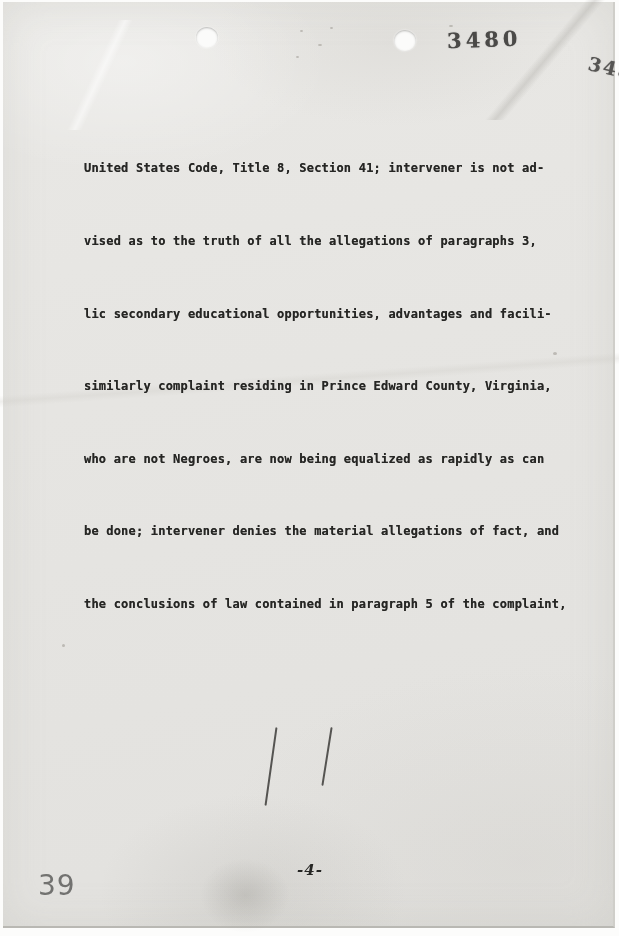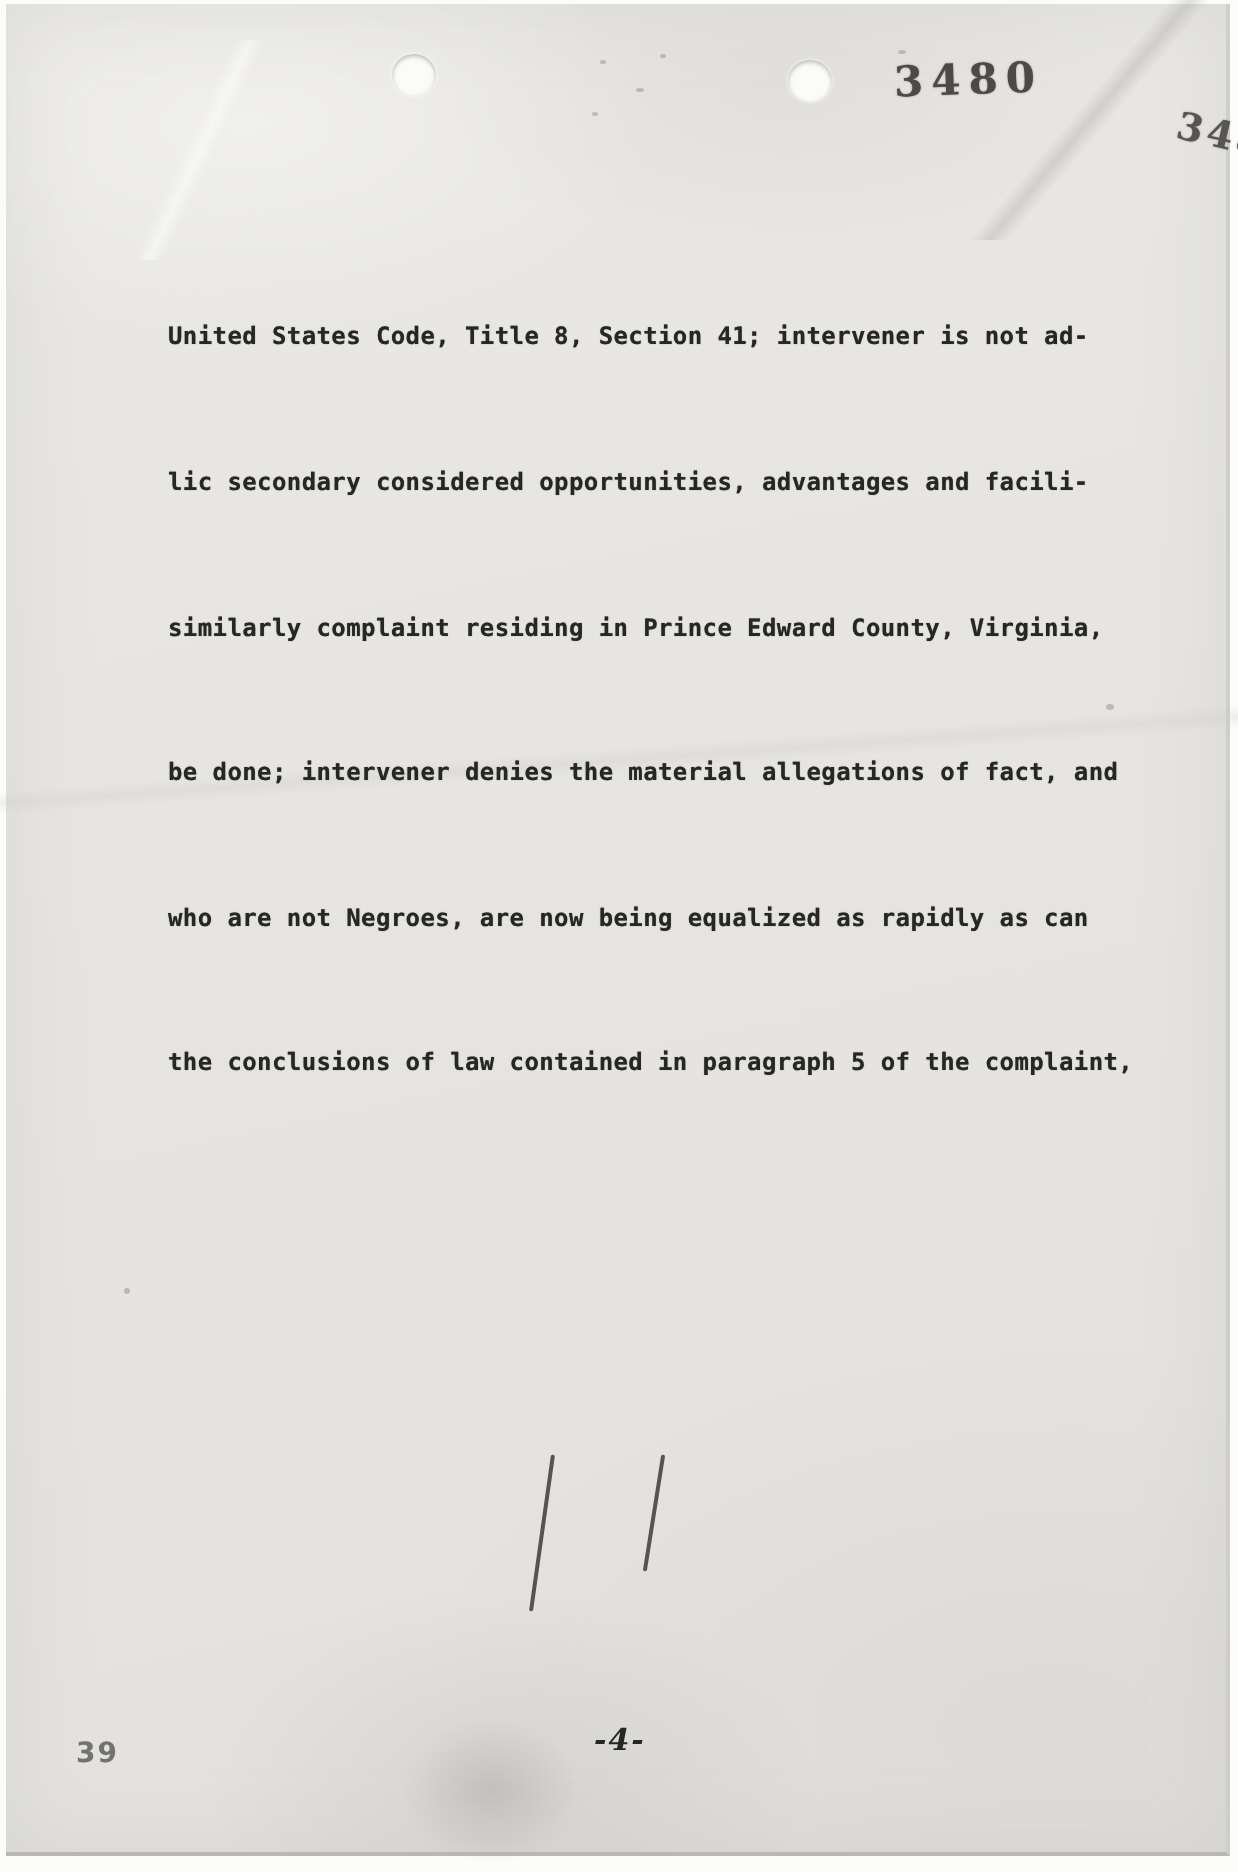--- a/index.html
+++ b/index.html
@@ -71,22 +71,22 @@
   .pen-stroke.s1 { left:270px; top:727px; height:79px; transform:rotate(8deg); }
   .pen-stroke.s2 { left:326px; top:727px; height:59px; transform:rotate(9deg); }
 
   .page-number {
     position:absolute; left:297px; top:861px;
     font-family:"DejaVu Serif", serif; font-style:italic; font-weight:bold;
     font-size:15px; color:#262624; letter-spacing:1px;
   }
   .corner-number {
     position:absolute; left:38px; top:869px;
-    font-family:"DejaVu Sans", sans-serif; font-size:14px;
-    color:#727270; letter-spacing:1px;font-weight:bold;
+    font-family:"DejaVu Sans", sans-serif; font-size:28px;
+    color:#727270; letter-spacing:1px;
   }
   .stain-blob {
     position:absolute; left:200px; top:858px; width:90px; height:75px;
     border-radius:50%;
     background:radial-gradient(ellipse at center, rgba(150,148,142,.30), rgba(0,0,0,0) 70%);
   }
 </style>
 </head>
 <body>
 
@@ -107,24 +107,25 @@
   <div class="speck" style="left:449px; top:25px; width:4px; height:2px;"></div>
   <div class="speck" style="left:62px; top:644px; width:3px; height:3px;"></div>
   <div class="speck" style="left:553px; top:352px; width:4px; height:3px;"></div>
   <div class="stain-blob"></div>
 
   <div class="folio-stamp">3480</div>
   <div class="edge-stamp">348</div>
 
   <div class="typed">
     <div class="typed-line">United States Code, Title 8, Section 41; intervener is not ad-</div>
-    <div class="typed-line">lic secondary considered opportunities, advantages and facili-</div>
+    <div class="typed-line">vised as to the truth of all the allegations of paragraphs 3,</div>
+    <div class="typed-line">lic secondary educational opportunities, advantages and facili-</div>
     <div class="typed-line">similarly complaint residing in Prince Edward County, Virginia,</div>
+    <div class="typed-line">who are not Negroes, are now being equalized as rapidly as can</div>
     <div class="typed-line">be done; intervener denies the material allegations of fact, and</div>
-    <div class="typed-line">who are not Negroes, are now being equalized as rapidly as can</div>
     <div class="typed-line">the conclusions of law contained in paragraph 5 of the complaint,</div>
     
     
     
     
     
     
     
     
     

